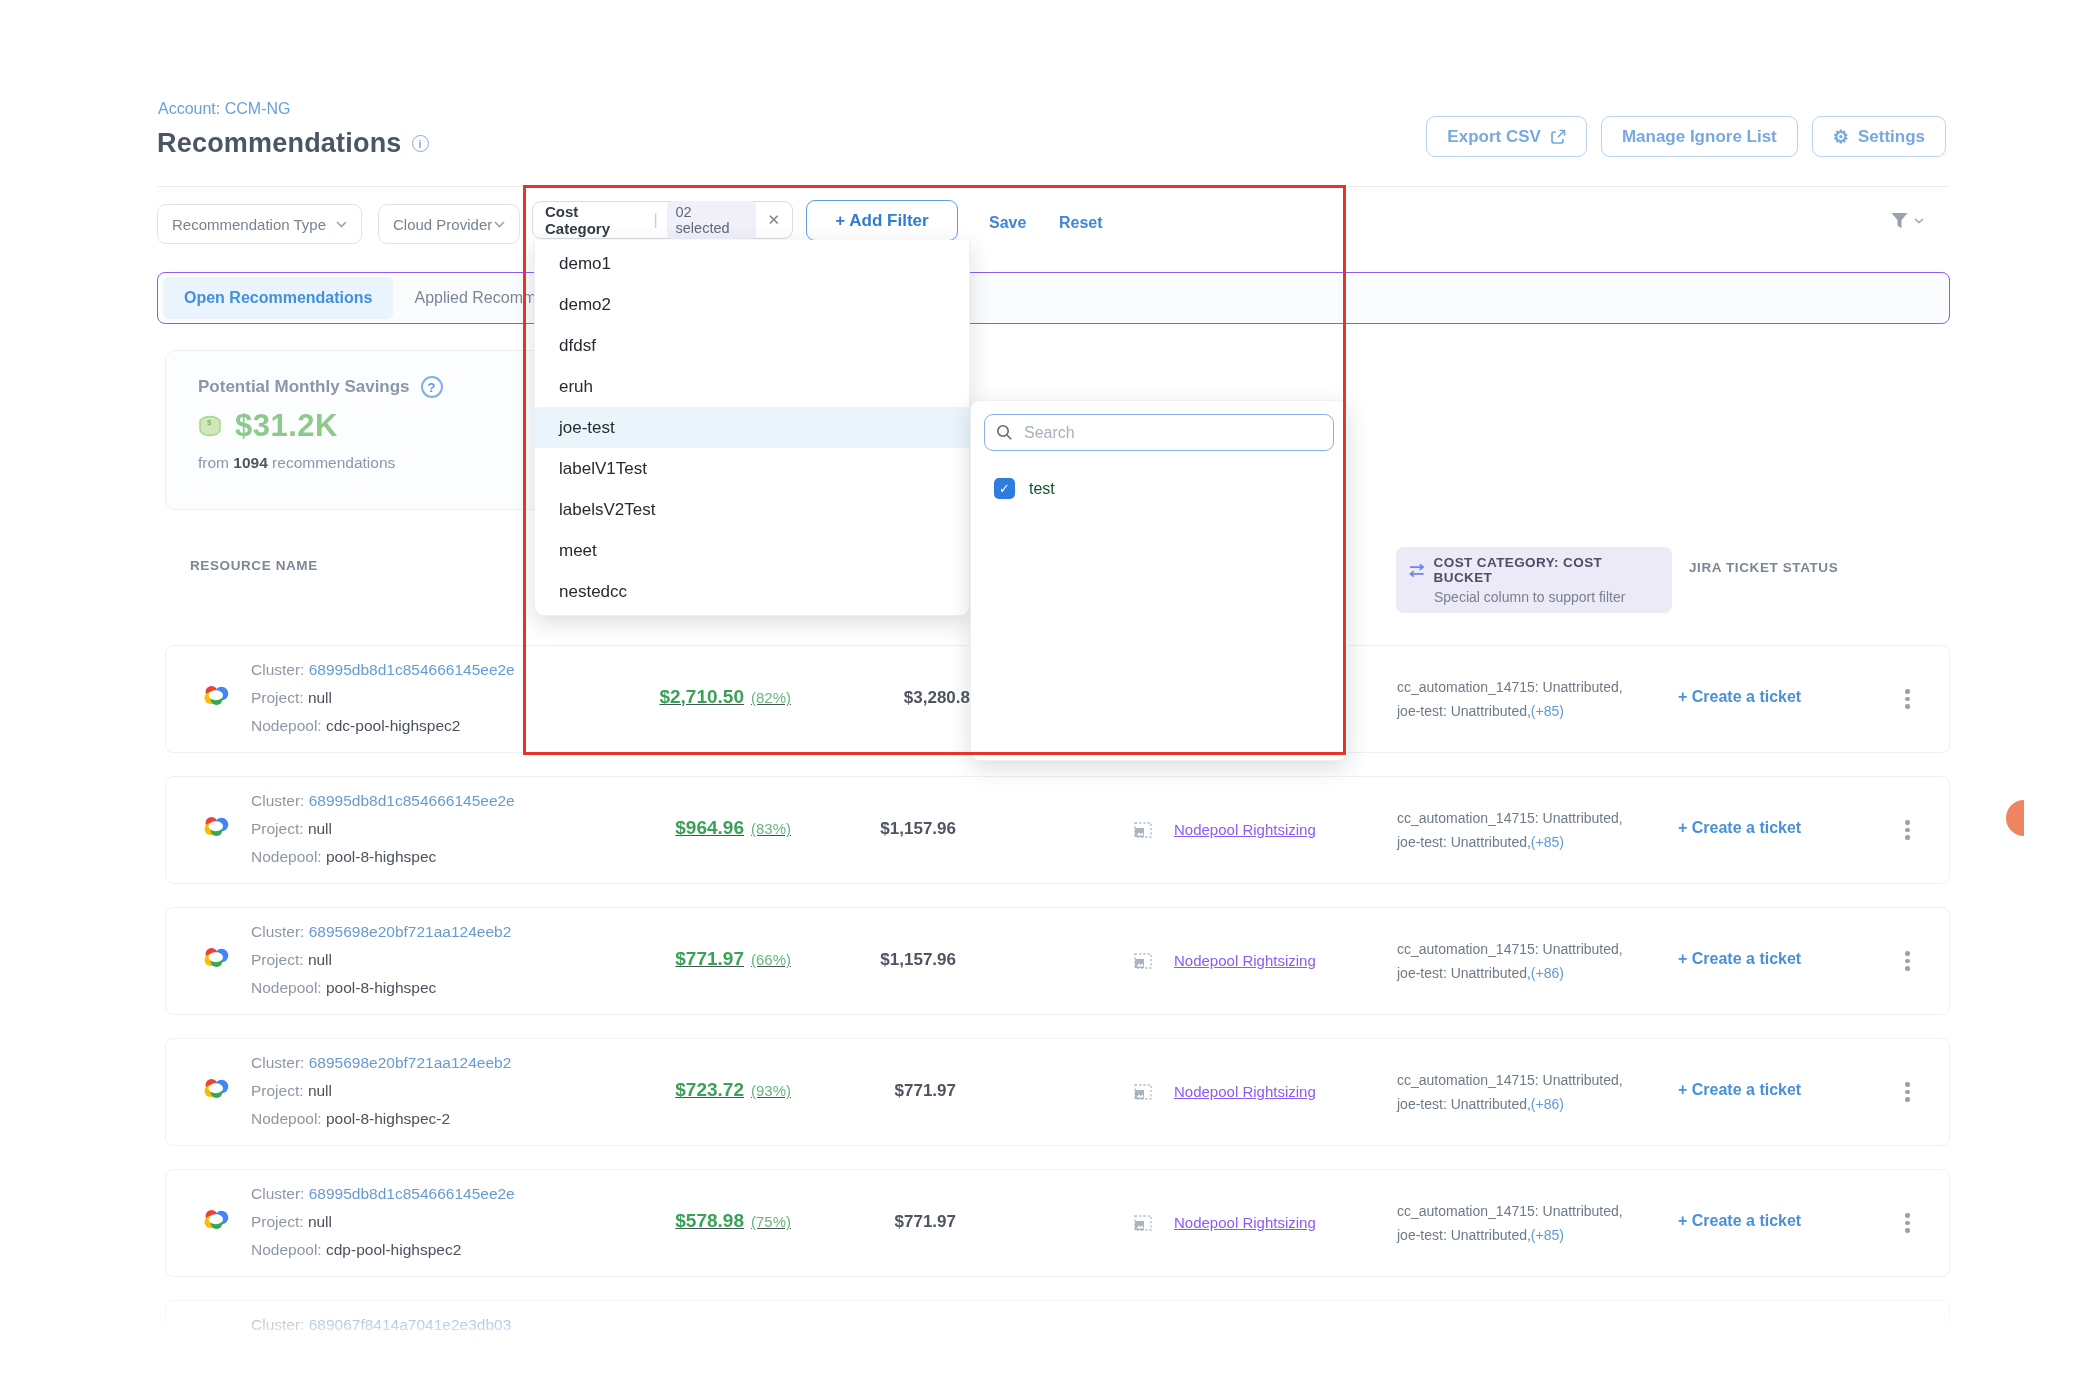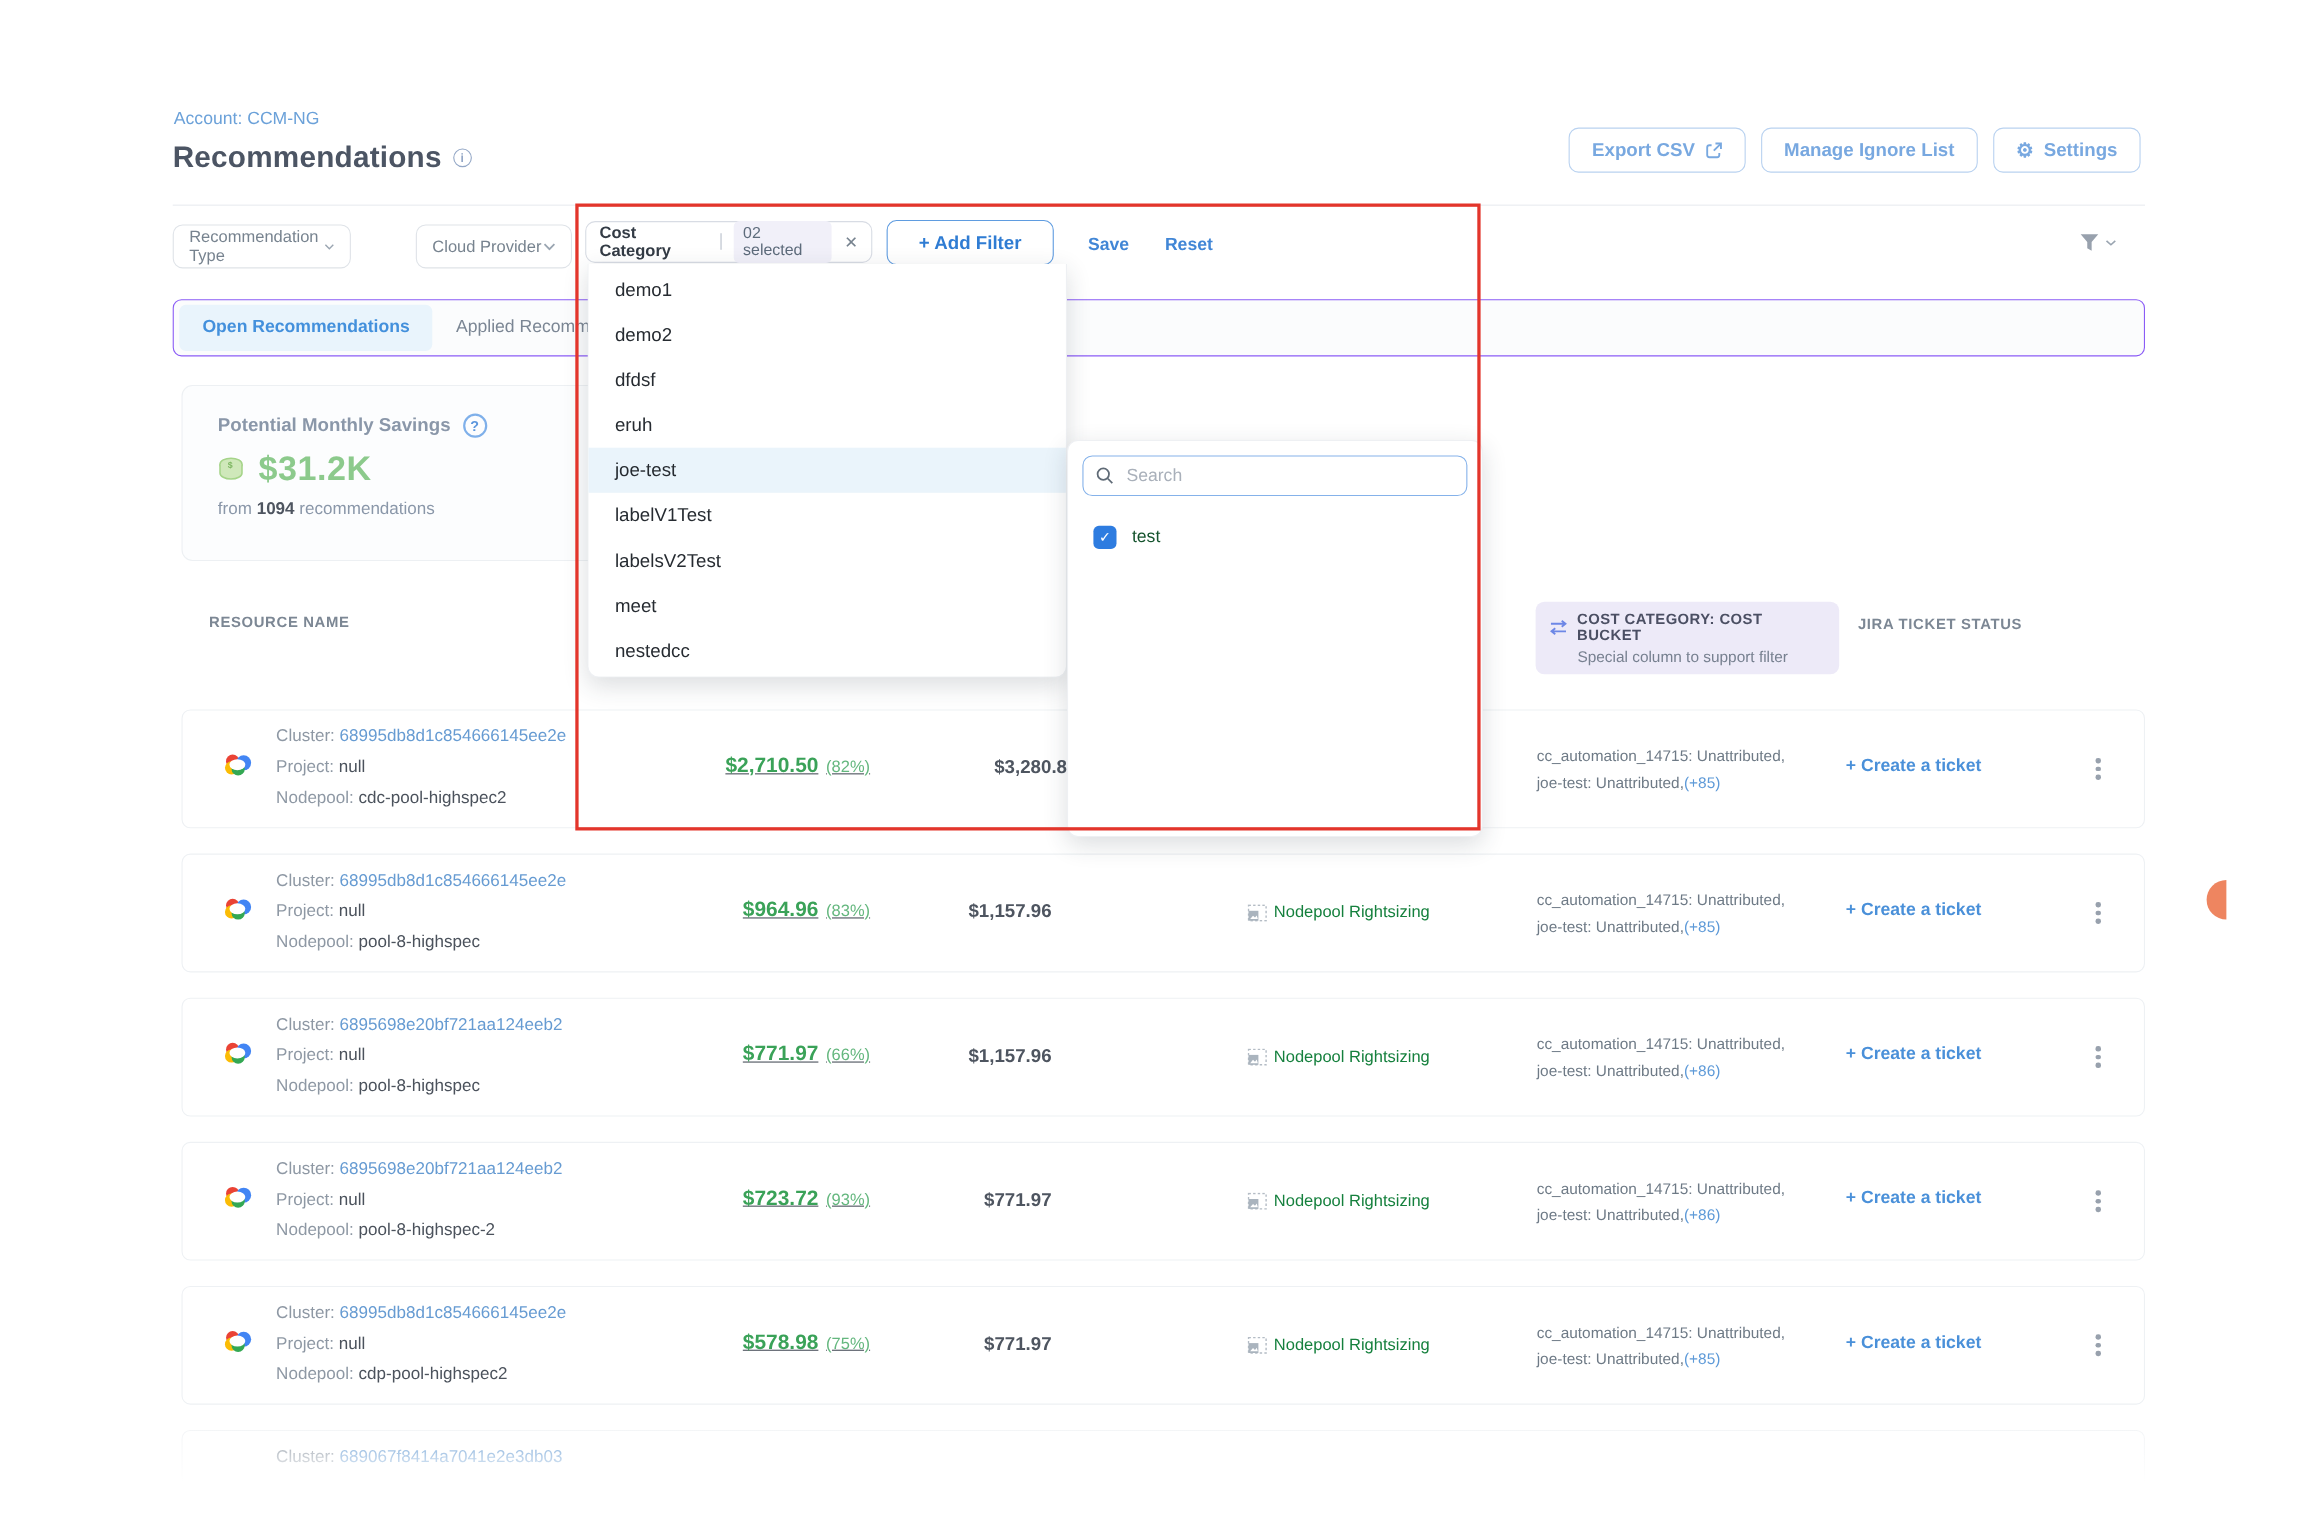--- a/index.html
+++ b/index.html
@@ -15,21 +15,21 @@
            border:1.5px solid #93a7c6;border-radius:50%;color:#93a7c6;font-size:11px;font-weight:bold;font-style:normal;}
   .header-actions{position:absolute;right:148px;top:116px;display:flex;gap:14px;}
   .btn{height:41px;padding:0 20px;border:1.6px solid #b9d2f0;border-radius:9px;color:#78a8e0;
        font-weight:bold;font-size:17px;display:flex;align-items:center;gap:9px;background:#fff;cursor:pointer;}
   .gear{font-size:18px;line-height:1;}
   .hdr-divider{position:absolute;left:157px;top:186px;width:1793px;border-top:1px solid #e9ecf0;}
 
   
   .select-ctl{position:absolute;top:204px;height:40px;border:1px solid #dfe3e8;border-radius:9px;background:#fff;
               display:flex;align-items:center;justify-content:space-between;padding:0 14px;font-size:15px;color:#77838f;cursor:pointer;}
-  .sel-rectype{left:157px;width:162px;}
+  .sel-rectype{left:157px;width:205px;}
   .sel-cloud{left:378px;width:142px;}
   .chip{position:absolute;left:532px;top:201px;width:261px;height:38px;border:1px solid #d8dce4;border-radius:9px;
         background:#fff;display:flex;align-items:center;padding:0 12px;gap:9px;}
   .chip-label{font-size:15px;font-weight:bold;color:#333b45;}
   .chip-sep{color:#c9cfd8;font-size:16px;}
   .chip-pill{background:#f1f0f9;color:#5d6b7b;font-size:14.5px;border-radius:5px;padding:3px 9px;}
   .chip-x{color:#77838f;font-size:15px;margin-left:2px;cursor:pointer;}
   .add-filter{position:absolute;left:806px;top:200px;width:152px;height:41px;border:1.7px solid #5f9ce0;border-radius:9px;
               background:#fff;color:#2f7cd3;font-size:17px;font-weight:bold;display:flex;align-items:center;justify-content:center;cursor:pointer;}
   .link-btn{position:absolute;top:214px;font-size:16px;font-weight:bold;color:#4186d6;cursor:pointer;text-align:center;}
@@ -68,21 +68,21 @@
   .gcp{position:absolute;left:37px;top:38px;}
   .res{position:absolute;left:85px;top:10px;font-size:15.5px;line-height:28px;}
   .res .lbl{color:#8e98a4;}
   .res .link{color:#669bd2;cursor:pointer;}
   .res .val{color:#4b525c;}
   .savings{position:absolute;left:420px;top:40px;width:205px;text-align:right;white-space:nowrap;text-decoration:underline;}
   .sv-amt{font-size:19px;font-weight:bold;color:#3aa258;}
   .sv-pct{font-size:15px;color:#64b77e;margin-left:7px;}
   .cost{position:absolute;left:640px;top:42px;width:150px;text-align:right;font-size:17px;font-weight:600;color:#4e5560;white-space:nowrap;}
   .r1 .cost{width:164px;}
-  .rectype{position:absolute;left:968px;top:44px;display:flex;align-items:center;gap:6px;font-size:15px;color:#15803d;white-space:nowrap;}
+  .rectype{position:absolute;left:968px;top:44px;display:flex;align-items:center;gap:22px;font-size:15px;color:#8b5cf6;white-space:nowrap;text-decoration:underline;}
   .cc-cell{position:absolute;left:1231px;top:29px;font-size:14px;color:#6e7a86;line-height:24px;white-space:nowrap;}
   .cc-more{color:#5e9ad8;}
   .ticket{position:absolute;left:1512px;top:42px;font-size:16px;font-weight:bold;color:#4a90d9;cursor:pointer;white-space:nowrap;}
   .dots{position:absolute;left:1733px;top:38px;cursor:pointer;padding:2px 6px;}
   .dots i{display:block;width:4.5px;height:4.5px;border-radius:50%;background:#98a1ad;margin:3px 0;}
 
   .bottom-fade{position:absolute;left:0;top:1298px;width:2094px;height:94px;z-index:20;pointer-events:none;
                background:linear-gradient(to bottom,rgba(255,255,255,0) 0%,#fff 52%);}
   .orange-dot{position:absolute;left:2006px;top:800px;width:18px;height:36px;border-radius:18px 0 0 18px;background:#ee8560;z-index:6;}
 

